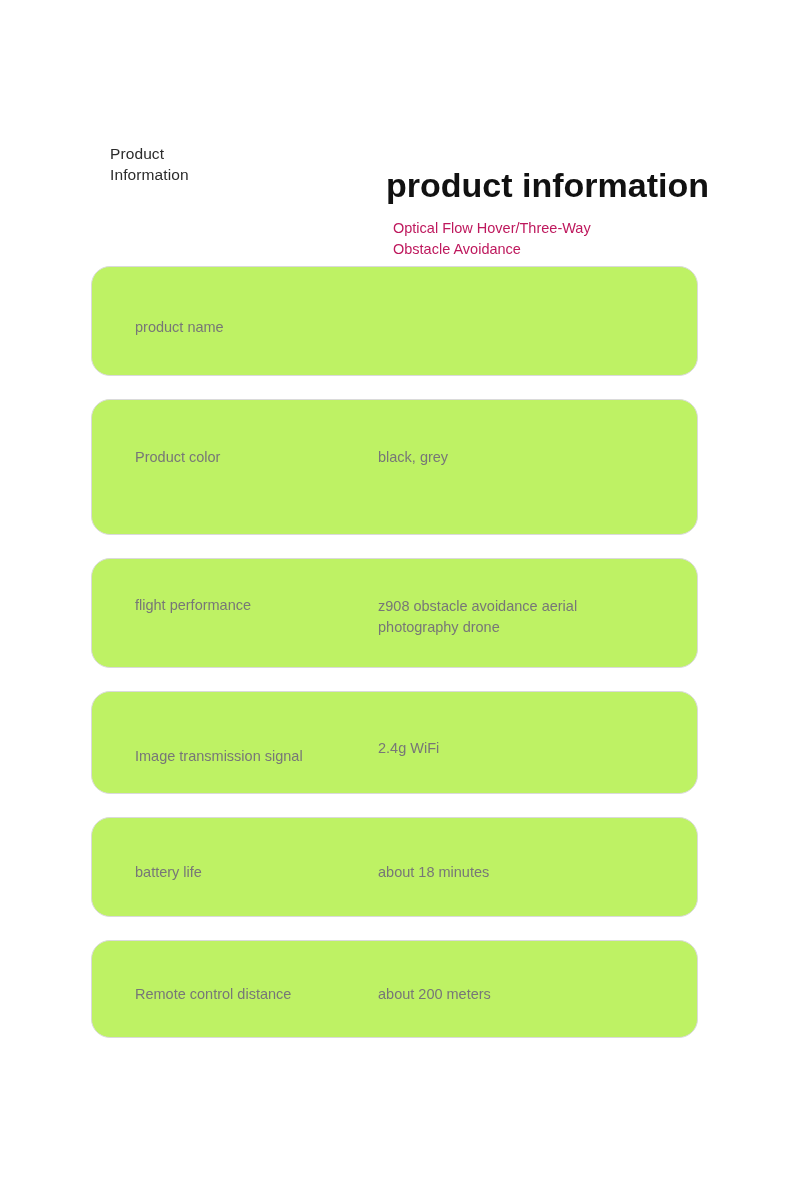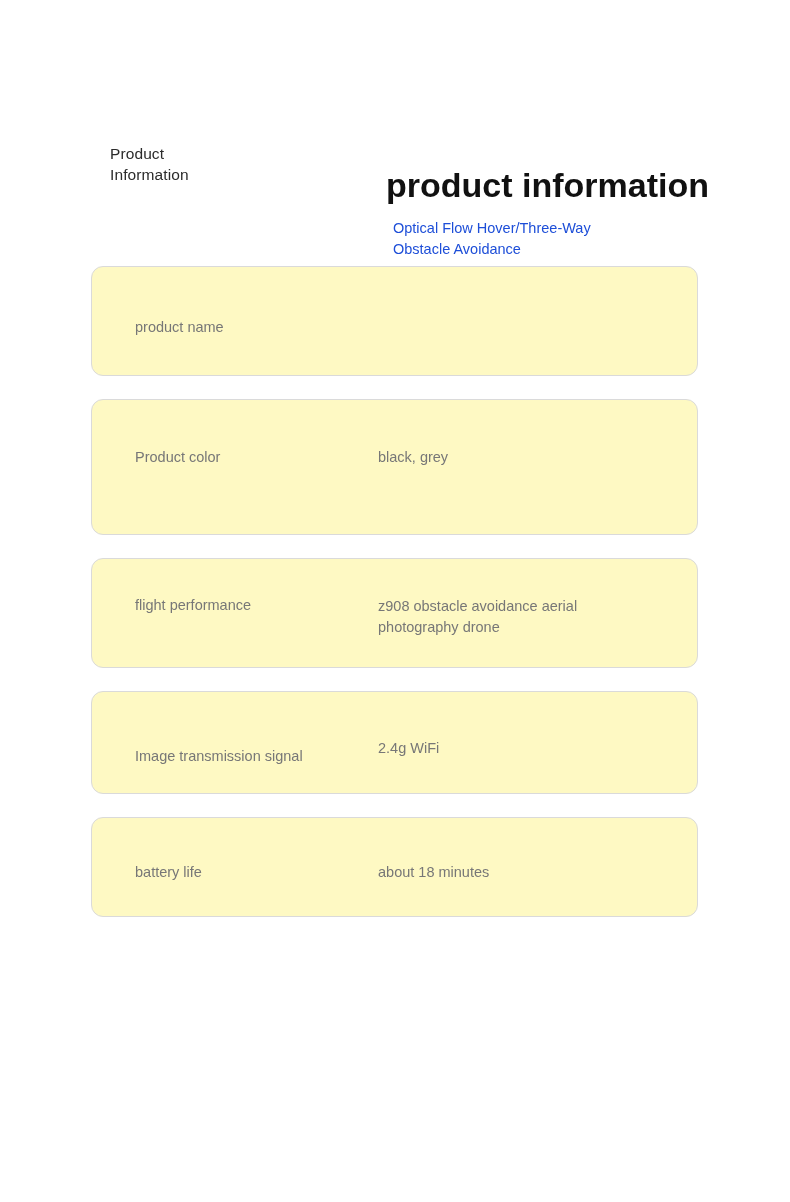--- a/index.html
+++ b/index.html
@@ -55,39 +55,39 @@
     white-space: nowrap;
   }
 
   .subtitle {
     position: absolute;
     left: 393px;
     top: 216px;
     width: 300px;
     font-size: 14.5px;
     line-height: 21px;
-    color: #1d4ed8;
+    color: #be185d;
     white-space: pre-line;
   }
 
   
   .spec-list {
     position: absolute;
     left: 91px;
     top: 266px;
     width: 607px;
   }
 
   .spec-card {
     position: relative;
     box-sizing: border-box;
     width: 607px;
     border: 1px solid #dadada;
-    border-radius: 12px;
-    background: #fef9c3;
+    border-radius: 19px;
+    background: #bef264;
     margin-bottom: 23px;
     display: flex;
     align-items: center;
   }
 
   .spec-card:last-child {
     margin-bottom: 0;
   }
 
   .spec-label {
@@ -161,15 +161,19 @@
     <div class="spec-card" style="height:103px;">
       <div class="spec-label" style="top:46px;margin-top:8px;">Image transmission signal</div>
       <div class="spec-value" style="top:46px;">2.4g WiFi</div>
     </div>
 
     <div class="spec-card" style="height:100px;">
       <div class="spec-label" style="top:44px;">battery life</div>
       <div class="spec-value" style="top:44px;">about 18 minutes</div>
     </div>
 
+    <div class="spec-card" style="height:98px;">
+      <div class="spec-label" style="top:43px;">Remote control distance</div>
+      <div class="spec-value" style="top:43px;">about 200 meters</div>
+    </div>
 
   </div>
 </div>
 
 </body></html>

